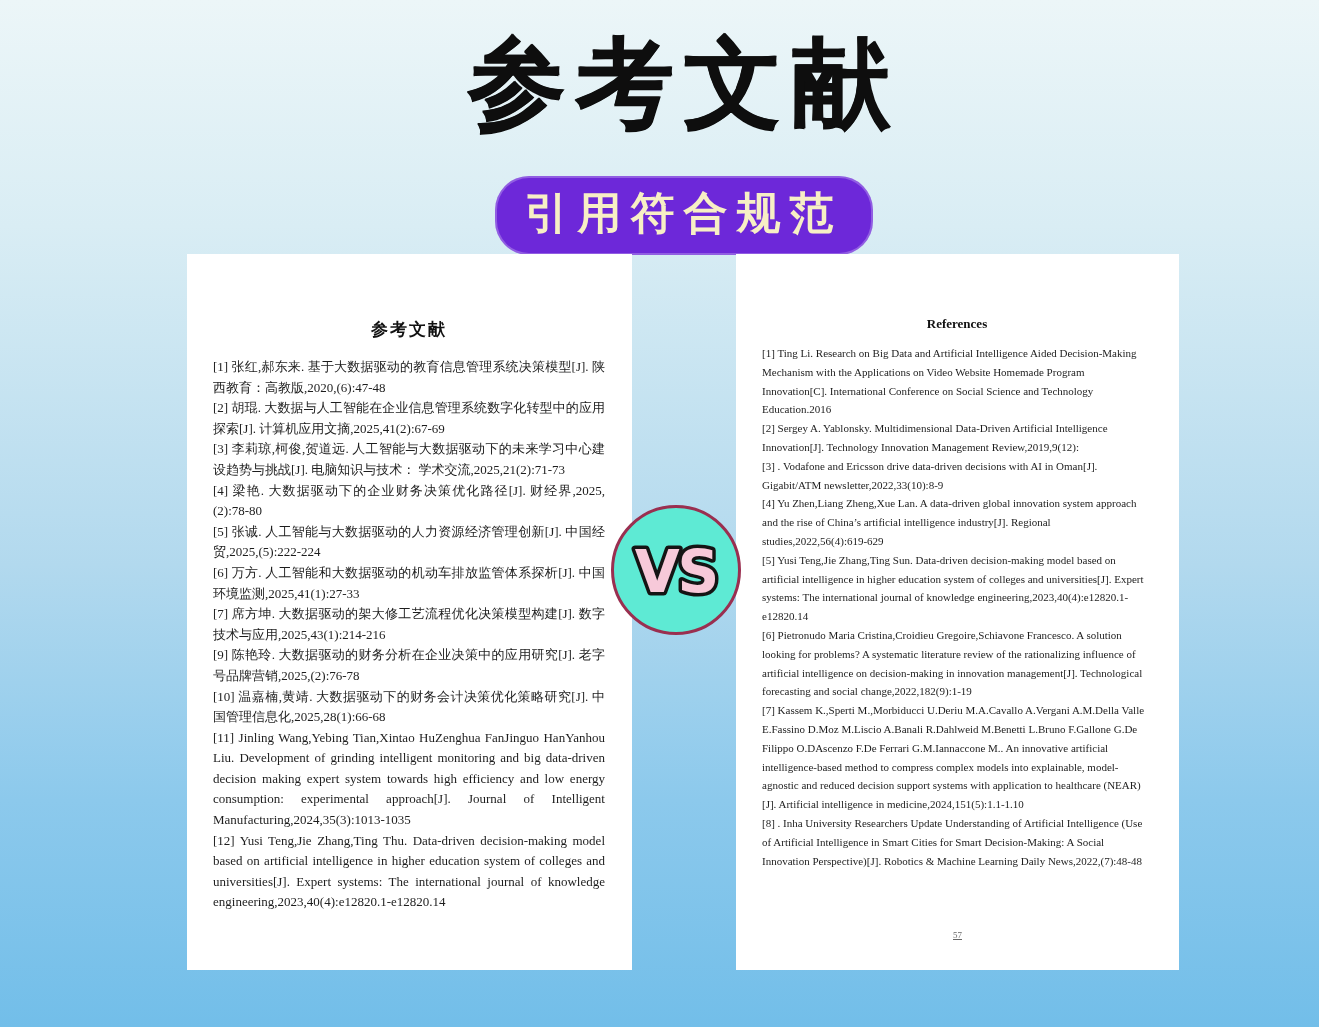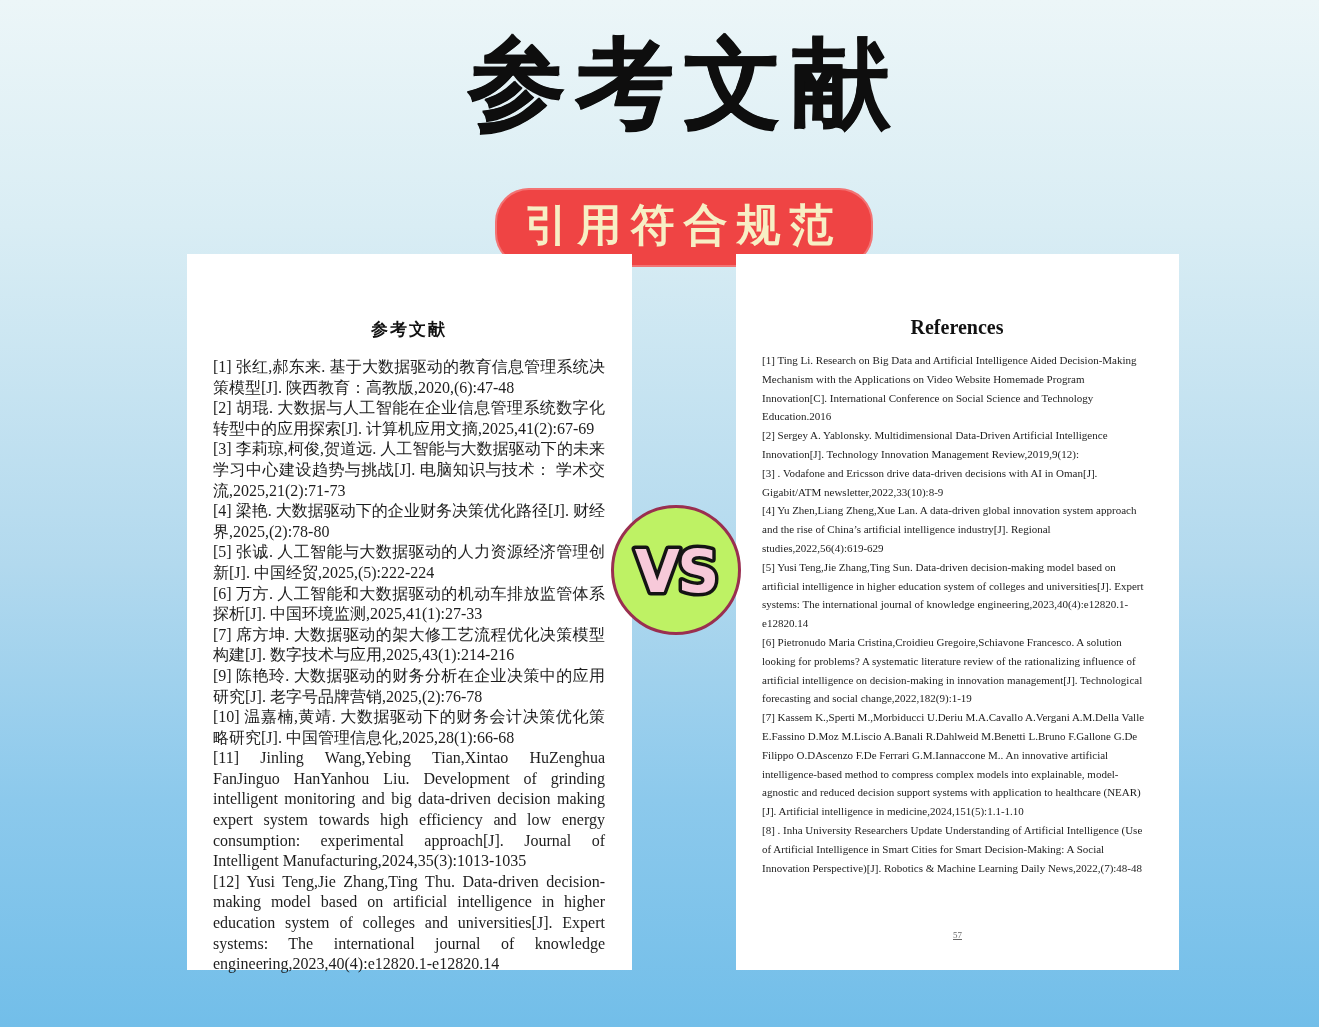--- a/index.html
+++ b/index.html
@@ -8,53 +8,53 @@
     background:linear-gradient(180deg,#ecf6f8 0%,#d9edf4 22%,#b2d9ee 55%,#8cc9ec 78%,#72bee9 100%);
     font-family:"Liberation Sans",sans-serif;
   }
   .header{position:absolute;left:24px;top:0;width:1319px;text-align:center;}
   .main-title{
     margin:30px 0 0 0;font-size:98px;line-height:1.1;font-weight:900;color:#0e0e0e;
     letter-spacing:10px;font-family:"Liberation Sans",sans-serif;
     text-shadow:1px 0 0 #0e0e0e,0 1px 0 #0e0e0e;
   }
   .badge{
-    display:inline-block;margin-top:32px;background:#ef4444;color:#f7efc5;
+    display:inline-block;margin-top:20px;background:#6d28d9;color:#f7efc5;
     border-radius:34px;padding:8px 30px 12px 30px;font-size:44px;font-weight:900;
     letter-spacing:9px;box-shadow:inset 0 0 0 2px rgba(255,255,255,0.25);
   }
   .page{
     position:absolute;top:254px;width:445px;height:716px;background:#ffffff;
     box-sizing:border-box;color:#222;
   }
   .page-left{left:187px;padding:64px 27px 0 26px;}
   .page-right{left:736px;width:443px;padding:62px 27px 0 26px;}
   .doc-heading-zh{
     margin:0 0 16px 0;text-align:center;font-size:17px;font-weight:bold;color:#111;
     font-family:"Liberation Serif","DejaVu Serif",serif;letter-spacing:2px;
   }
   .doc-heading-en{
-    margin:0 0 12px 0;text-align:center;font-size:20px;font-weight:bold;color:#111;
+    margin:0 0 12px 0;text-align:center;font-size:13px;font-weight:bold;color:#111;
     font-family:"Liberation Serif","DejaVu Serif",serif;
   }
   .refs-zh p{
-    margin:0;font-size:16px;line-height:20.6px;text-align:justify;color:#1d1d1d;
+    margin:0;font-size:13px;line-height:20.6px;text-align:justify;color:#1d1d1d;
     font-family:"Liberation Serif","DejaVu Serif",serif;
   }
   .refs-en p{
     margin:0;font-size:11px;line-height:18.8px;text-align:left;color:#1d1d1d;
     font-family:"Liberation Serif","DejaVu Serif",serif;
   }
   .page-number{
     position:absolute;left:0;right:0;bottom:30px;text-align:center;
     font-size:9px;color:#666;font-family:"Liberation Serif","DejaVu Serif",serif;text-decoration:underline;
   }
   .vs-wrap{
     position:absolute;left:611px;top:505px;width:130px;height:130px;
-    border-radius:50%;border:3px solid #9a2f50;background:#bef264;
+    border-radius:50%;border:3px solid #9a2f50;background:#5eead4;
     box-sizing:border-box;display:flex;justify-content:center;
   }
   .vs-wrap svg{display:block;}
 </style>
 </head>
 <body>
 
 <div class="header">
   <h1 class="main-title">参考文献</h1>
   <br>

